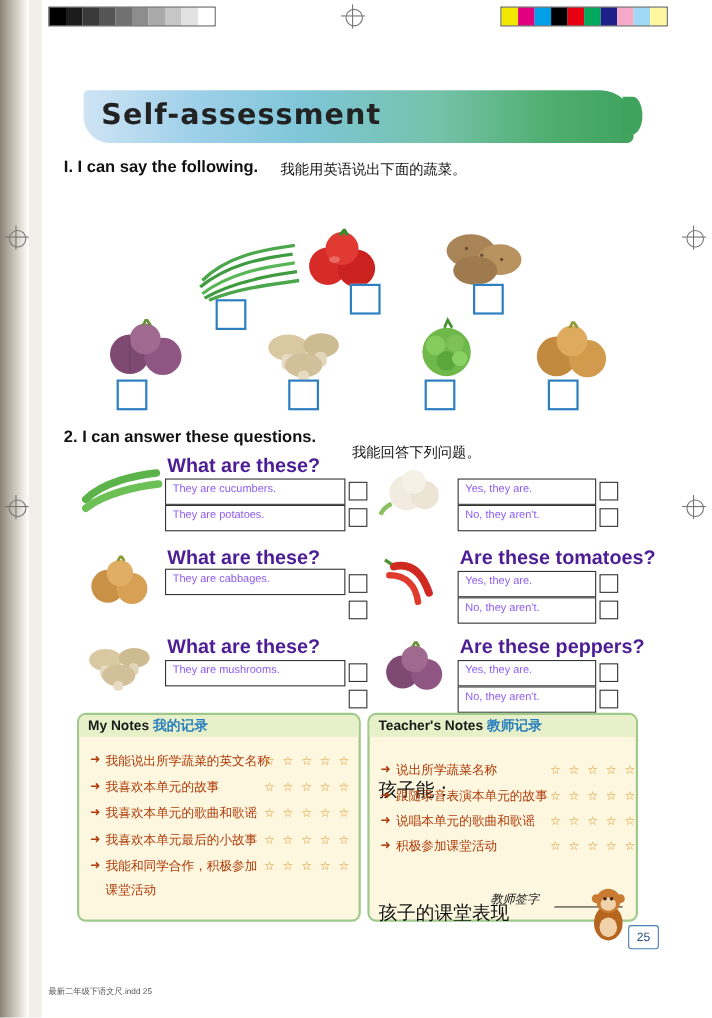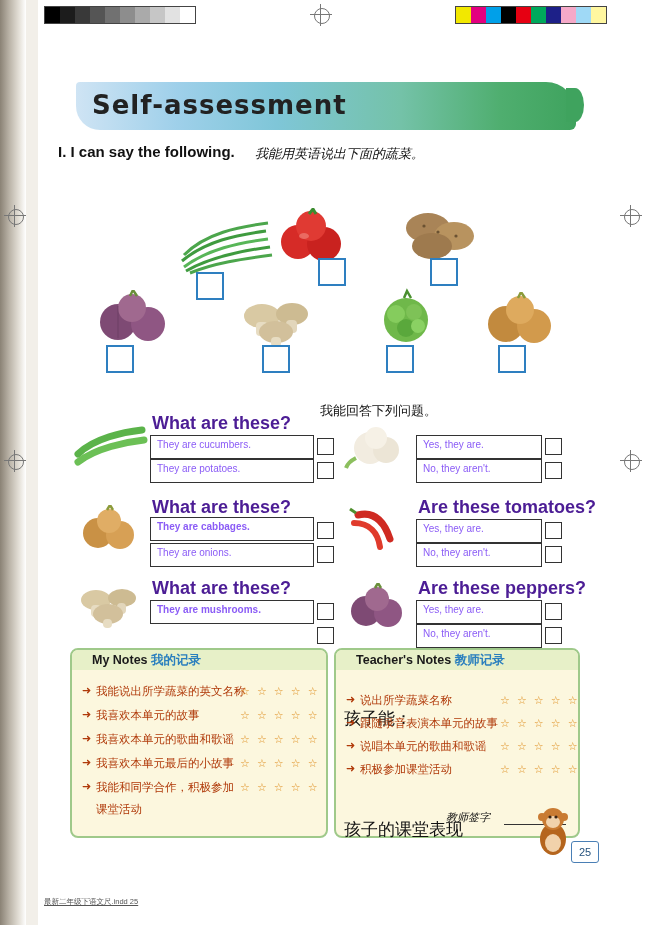--- a/index.html
+++ b/index.html
@@ -31,21 +31,21 @@
     background:linear-gradient(to right,#cfe4f4 0%,#9fd0ea 20%,#7fc6d8 40%,#74c2a8 65%,#4fae6f 85%,#3fa35e 100%);
     border-radius:4px 30px 6px 24px;
     -webkit-mask-image:none;
   }
   .brush:after{content:"";position:absolute;right:-8px;top:6px;width:18px;height:34px;
     background:#3fa35e;border-radius:0 60% 60% 0;}
   .title{position:absolute;left:92px;top:90px;font-size:26px;color:#222;
      font-family:"DejaVu Sans", sans-serif;font-weight:bold;letter-spacing:1px;}
 
   .sec1{position:absolute;left:58px;top:143px;font-size:15px;font-weight:bold;color:#111;}
-  .sec1cn{position:absolute;left:255px;top:145px;font-size:13px;color:#111;font-style:italic;}
+  .sec1cn{position:absolute;left:255px;top:145px;font-size:13px;color:#111;}
 
   
   .bubble{position:absolute;left:90px;top:180px;width:146px;height:26px;border:1px solid #222;border-radius:4px;background:#fff;}
   .bubble .txt{position:absolute;left:8px;top:5px;font-size:13px;color:#111;}
   .bubble .line{position:absolute;left:66px;top:19px;width:56px;height:1px;background:#222;}
   .bubble .tail{position:absolute;left:24px;top:25px;width:0;height:0;
      border-left:9px solid transparent;border-right:9px solid transparent;border-top:13px solid #fff;}
   .bubble .tailb{position:absolute;left:23px;top:25px;width:0;height:0;
      border-left:10px solid transparent;border-right:10px solid transparent;border-top:14px solid #222;z-index:-1;}
 
@@ -58,32 +58,32 @@
   .sec2cn{position:absolute;left:320px;top:402px;font-size:13px;color:#111;}
 
   .qlabel{position:absolute;font-size:18px;font-weight:bold;color:#4c1d95;}
   .ansbox{position:absolute;border:1px solid #333;background:#fff;height:22px;}
   .ansbox span{position:absolute;left:6px;top:3px;font-size:10px;color:#8b5cf6;}
   .smallbox{position:absolute;width:15px;height:15px;border:1px solid #333;background:#fff;}
 
   
   .notes{position:absolute;border:2px solid #9fc98a;border-radius:8px;background:#fcf7de;}
   .notes .hdr{position:absolute;left:0;top:0;height:20px;width:100%;background:#e7f0c8;border-radius:6px 6px 0 0;}
-  .noteshead{position:absolute;font-size:12.5px;font-weight:bold;color:#1a1a1a;margin-left:12px;}
+  .noteshead{position:absolute;font-size:12.5px;font-weight:bold;color:#1a1a1a;}
   .noteshead .cn{font-weight:bold;color:#2a7fbe;}
   .nline{position:absolute;font-size:11.5px;color:#b03a0a;}
   .stars{position:absolute;font-size:11px;color:#e0952b;letter-spacing:2px;}
   .arrow{position:absolute;font-size:11px;color:#b03a0a;}
   .kidcan{position:absolute;font-size:17px;color:#111;margin-top:34px;}
   .sign{position:absolute;font-size:11px;color:#111;font-style:italic;}
   .signline{position:absolute;height:1px;background:#333;}
 
   .pagenum{position:absolute;right:48px;bottom:62px;width:26px;height:20px;border:1px solid #4a7fb5;
      border-radius:3px;font-size:11px;color:#25527d;text-align:center;line-height:20px;background:#fff;}
-  .footer{position:absolute;left:44px;bottom:18px;font-size:7.5px;color:#555;text-decoration:underline;}
+  .footer{position:absolute;left:44px;bottom:18px;font-size:7.5px;color:#555;}
   .watermark{position:absolute;right:26px;bottom:26px;font-size:19px;color:#3a3a3a;
      font-family:"DejaVu Sans", sans-serif;}
   .monkey{position:absolute;right:74px;bottom:68px;}
 </style>
 </head>
 <body>
 
 <div class="page">
 
   <div class="binding"></div>
@@ -200,20 +200,24 @@
   <div class="tickbox" style="left:386px;top:345px;"></div>
 
   <svg class="veg" style="left:480px;top:292px;" width="84" height="58">
     <circle cx="26" cy="32" r="18" fill="#c28a3e"></circle>
     <circle cx="54" cy="34" r="17" fill="#d29a4c"></circle>
     <circle cx="40" cy="18" r="14" fill="#deaa5e"></circle>
     <path d="M38,6 l3,-6 l4,6" stroke="#8c9b3a" stroke-width="2.5" fill="none"></path>
   </svg>
   <div class="tickbox" style="left:498px;top:345px;"></div>
 
+  <div class="sec2">
+    <span>2.</span>
+    <span>I can answer these questions.</span>
+  </div>
   <div class="sec2cn">我能回答下列问题。</div>
 
   <svg class="veg" style="left:72px;top:424px;" width="76" height="44">
     <path d="M6,30 C22,14 52,8 70,6" stroke="#5bb34a" stroke-width="7" fill="none" stroke-linecap="round"></path>
     <path d="M6,38 C24,24 54,18 72,16" stroke="#6cc056" stroke-width="7" fill="none" stroke-linecap="round"></path>
   </svg>
   <div class="qlabel" style="left:152px;top:413px;">What are these?</div>
   <div class="ansbox" style="left:150px;top:435px;width:162px;">
     <span>They are cucumbers.</span>
   </div>
@@ -238,27 +242,24 @@
   </div>
   <div class="smallbox" style="left:545px;top:462px;"></div>
 
   <svg class="veg" style="left:76px;top:505px;" width="70" height="48">
     <circle cx="22" cy="28" r="15" fill="#c99145"></circle>
       <circle cx="44" cy="30" r="14" fill="#d7a055"></circle>
     <circle cx="33" cy="16" r="12" fill="#e0ad65"></circle>
     <path d="M31,5 l3,-5 l3,5" stroke="#8c9b3a" stroke-width="2.5" fill="none"></path>
   </svg>
   <div class="qlabel" style="left:152px;top:497px;">What are these?</div>
-  <div class="ansbox" style="left:150px;top:517px;width:162px;font-weight:bold;">
+  <div class="ansbox" style="left:150px;top:517px;width:162px;">
     <span>They are cabbages.</span>
   </div>
   <div class="smallbox" style="left:317px;top:522px;"></div>
-  <div class="ansbox" style="left:150px;top:543px;width:162px;">
-    <span>They are onions.</span>
-  </div>
   <div class="smallbox" style="left:317px;top:546px;"></div>
 
   <svg class="veg" style="left:344px;top:505px;" width="66" height="48">
     <path d="M14,10 C30,6 40,16 46,34" stroke="#cf2a22" stroke-width="7" fill="none" stroke-linecap="round"></path>
     <path d="M10,18 C26,18 34,28 36,42" stroke="#e03b2c" stroke-width="6" fill="none" stroke-linecap="round"></path>
     <path d="M12,8 l-6,-4" stroke="#4f8f2e" stroke-width="3"></path>
   </svg>
   <div class="qlabel" style="left:418px;top:497px;">Are these tomatoes?</div>
   <div class="ansbox" style="left:416px;top:519px;width:124px;">
     <span>Yes, they are.</span>
@@ -271,21 +272,21 @@
 
   <svg class="veg" style="left:74px;top:580px;" width="76" height="50">
     <ellipse cx="22" cy="20" rx="15" ry="10" fill="#d9c9a3"></ellipse>
       <rect x="17" y="25" width="10" height="12" rx="4" fill="#e7dcc2"></rect>
     <ellipse cx="48" cy="18" rx="14" ry="9" fill="#cdbb92"></ellipse>
       <rect x="43" y="23" width="9" height="11" rx="4" fill="#e2d6bb"></rect>
     <ellipse cx="34" cy="34" rx="15" ry="10" fill="#d2c09b"></ellipse>
       <rect x="29" y="39" width="9" height="9" rx="4" fill="#e7dcc2"></rect>
   </svg>
   <div class="qlabel" style="left:152px;top:578px;">What are these?</div>
-  <div class="ansbox" style="left:150px;top:600px;width:162px;font-weight:bold;">
+  <div class="ansbox" style="left:150px;top:600px;width:162px;">
     <span>They are mushrooms.</span>
   </div>
   <div class="smallbox" style="left:317px;top:603px;"></div>
   <div class="smallbox" style="left:317px;top:627px;"></div>
 
   <svg class="veg" style="left:344px;top:583px;" width="66" height="48">
     <circle cx="22" cy="28" r="15" fill="#7e4a74"></circle>
       <circle cx="44" cy="30" r="14" fill="#8f5683"></circle>
     <circle cx="33" cy="16" r="12" fill="#a0698f"></circle>
     <path d="M31,5 l3,-5 l3,5" stroke="#6a8f3a" stroke-width="2.5" fill="none"></path>

